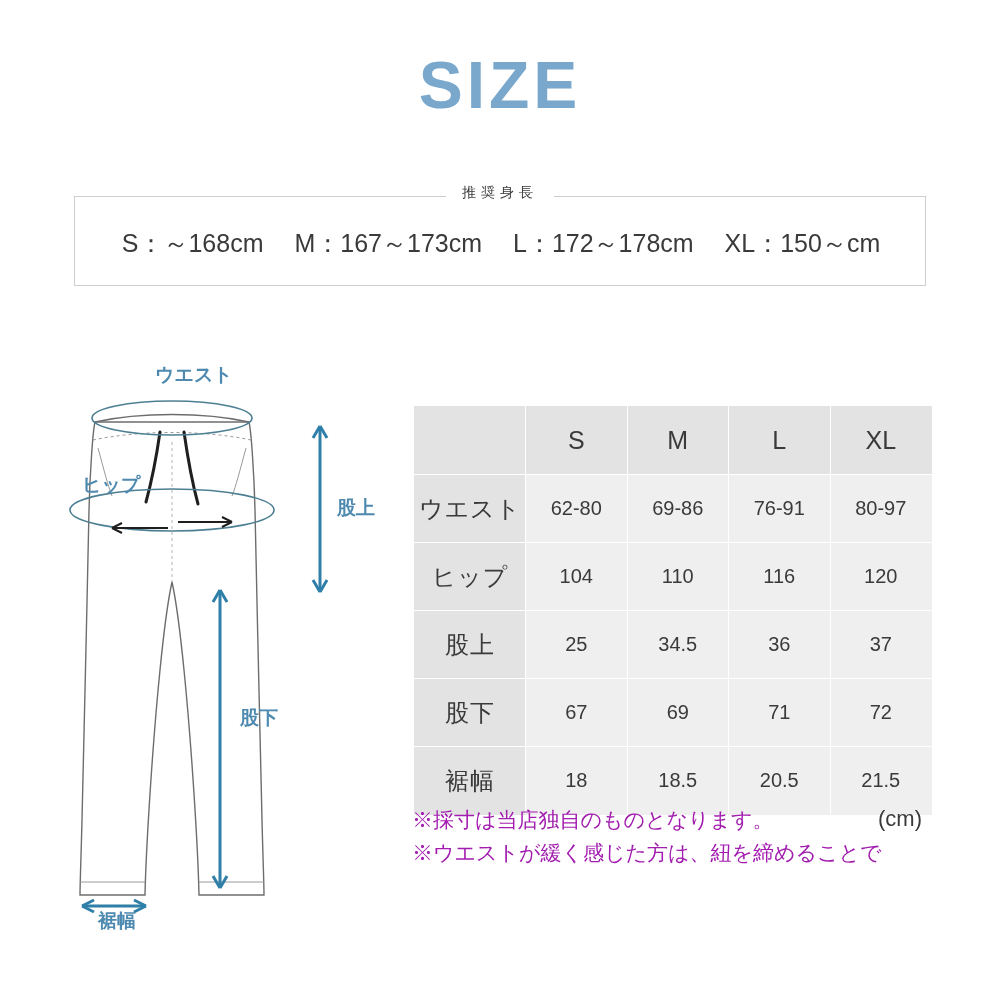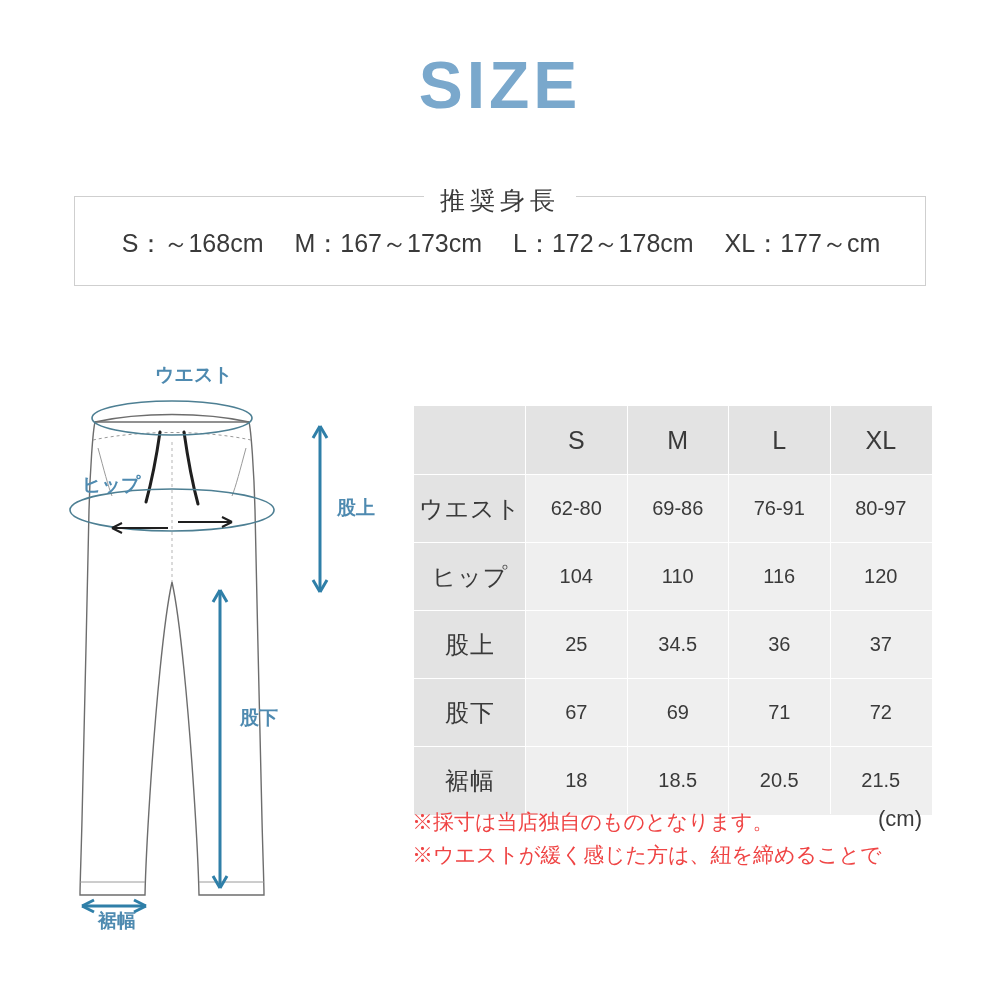--- a/index.html
+++ b/index.html
@@ -40,21 +40,21 @@
     border: 1px solid #cfcfcf;
     box-sizing: border-box;
   }
   .height-box-legend {
     position: absolute;
     left: 50%;
     top: -13px;
     transform: translateX(-50%);
     background: #ffffff;
     padding: 0 16px;
-    font-size: 25px;
+    font-size: 14px;
     letter-spacing: 5px;
     color: #3a3a3a;
     white-space: nowrap;
   }
   .height-values {
     position: absolute;
     left: 0;
     top: 30px;
     width: 852px;
     text-align: center;
@@ -143,36 +143,37 @@
     font-size: 22px;
     color: #3a3a3a;
   }
   .notes {
     position: absolute;
     left: 412px;
     top: 806px;
     width: 520px;
     font-size: 21px;
     line-height: 1.55;
-    color: #ef4444;
+    color: #a21caf;
+    font-family: Liberation Mono, monospace;
   }
   .notes .indent { padding-left: 22px; display: block; }
 </style>
 </head>
 <body>
 
 <div class="title">SIZE</div>
 
 <div class="height-box">
   <div class="height-box-legend">推奨身長</div>
   <div class="height-values">
     <span>S：～168cm</span>
     <span>M：167～173cm</span>
     <span>L：172～178cm</span>
-    <span>XL：177～cm</span>
+    <span>XL：150～cm</span>
   </div>
 </div>
 
 <div class="illustration">
   <svg width="350" height="590" viewBox="0 0 350 590">
 
     <g fill="#ffffff" stroke="#6d6d6d" stroke-width="1.4">
       <path d="M35 72 C 33 80, 30 120, 29 160 C 27 260, 24 380, 22 470
                C 21 510, 20 535, 20 545
                L 85 545

